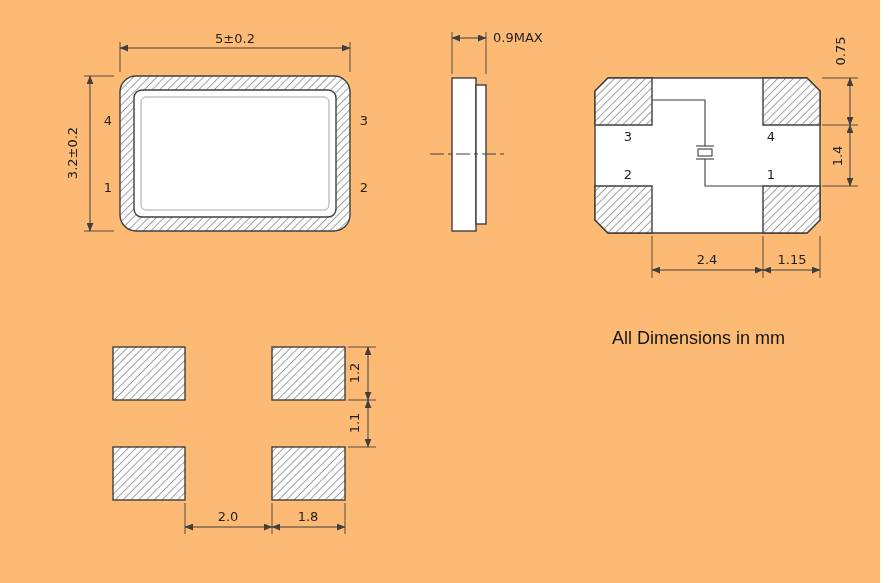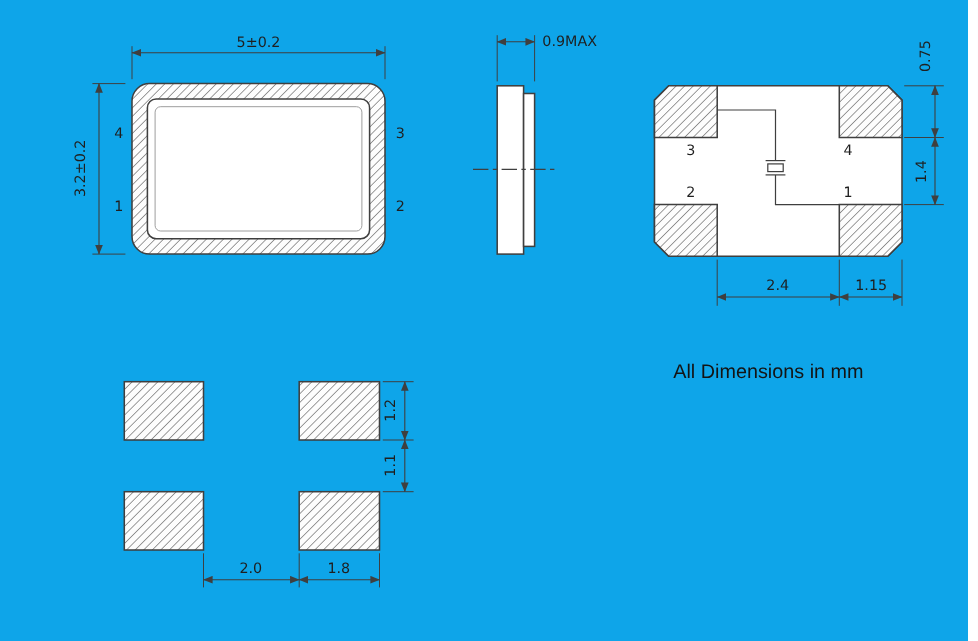--- a/index.html
+++ b/index.html
@@ -1,16 +1,16 @@
 <!DOCTYPE html>
 <html><head>
 <meta charset="utf-8">
 <style>
   html,body{margin:0;padding:0;background:#ffffff}
-  .stage{width:880px;height:583px;background:#0ea5e9;position:relative;overflow:hidden}
+  .stage{width:880px;height:583px;background:#fdba74;position:relative;overflow:hidden}
   svg{display:block}
   text{font-family:"DejaVu Sans",sans-serif;font-size:13px;fill:#1f1f1f}
   text.note{font-family:"Liberation Sans",sans-serif;font-size:18px;fill:#141414}
   .sk{stroke:#3f3f3f;stroke-width:1.4}
   .seam{stroke:#8f8f8f;stroke-width:0.8;fill:none}
   .wire{stroke:#3f3f3f;stroke-width:1.1;fill:none}
   .dim{stroke:#3f3f3f;stroke-width:1;fill:none}
   .ext{stroke:#3f3f3f;stroke-width:0.9;fill:none}
   .cl{stroke:#3f3f3f;stroke-width:1;fill:none;stroke-dasharray:14 4 4 4}
 </style>

